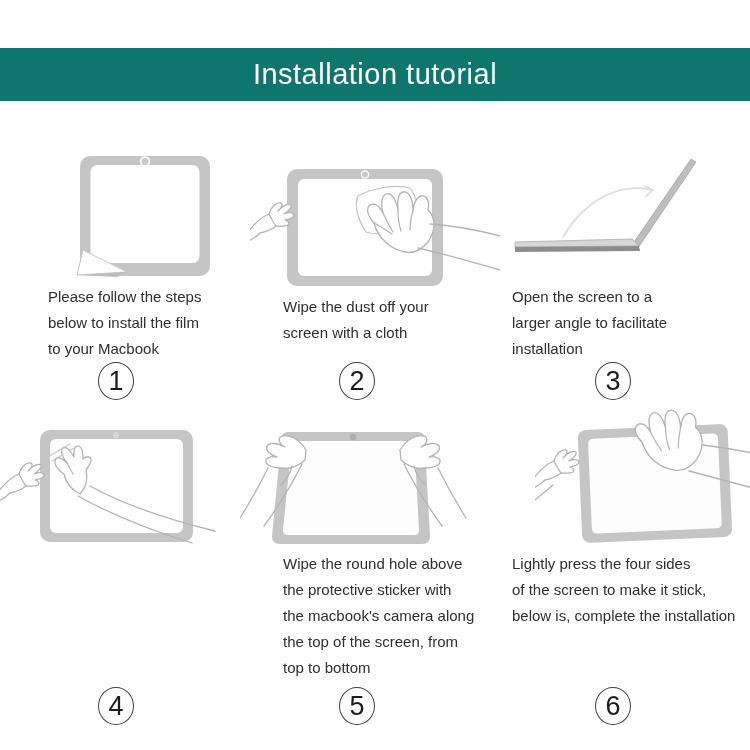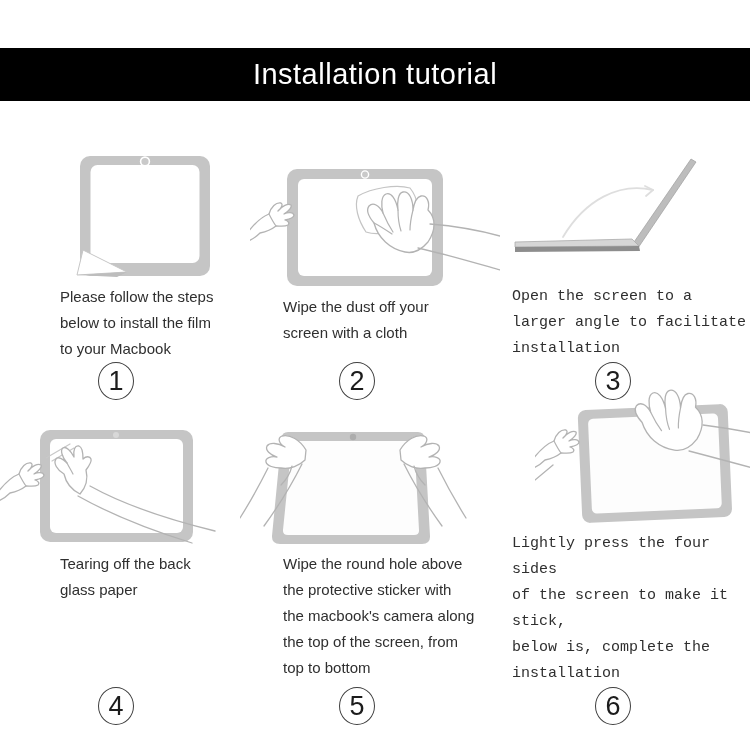--- a/index.html
+++ b/index.html
@@ -1,31 +1,31 @@
 <!DOCTYPE html>
 <html><head>
 <meta charset="utf-8">
 <style>
   html,body{margin:0;padding:0;background:#ffffff;}
   .page{position:relative;width:750px;height:750px;background:#ffffff;overflow:hidden;
         font-family:"Liberation Sans","DejaVu Sans",sans-serif;}
-  .header{position:absolute;top:48px;left:0;width:750px;height:53px;background:#000000;
+  .header{position:absolute;top:48px;left:0;width:750px;height:53px;background:#0f766e;
           display:flex;align-items:center;justify-content:center;text-align:right;}
   .header-title{color:#ffffff;font-size:29px;letter-spacing:0.5px;}
   .content{position:absolute;top:101px;left:0;width:750px;
            display:grid;grid-template-columns:250px 250px 250px;grid-template-rows:319px 331px;}
   .cell{display:flex;flex-direction:column;position:relative;}
   .illus{position:relative;width:100%;}
   .r1 .illus{height:190px;}
   .r2 .illus{height:128px;}
   .illus svg{position:absolute;display:block;}
   .caption{margin:3px 0 0 0;font-size:15px;line-height:26px;color:#2f2f2f;white-space:pre-line;}
-  .c1 .caption{padding-left:60px;}
+  .c1 .caption{padding-left:48px;}
   .c2 .caption{padding-left:33px;}
-  .c3 .caption{padding-left:12px;font-family:Liberation Mono, monospace;}
+  .c3 .caption{padding-left:12px;}
   .num-wrap{margin-top:auto;display:flex;justify-content:center;}
   .r1 .num-wrap{margin-bottom:20px;}
   .r2 .num-wrap{margin-bottom:26px;}
   .num-circle{width:34px;height:36px;border:1.5px solid #3f3f3f;border-radius:50%;
               display:flex;align-items:center;justify-content:center;
               font-size:27px;color:#1c1c1c;}
   .c1 .num-circle{transform:translateX(-9px);}
   .c2 .num-circle{transform:translateX(-18px);}
   .c3 .num-circle{transform:translateX(-12px);}
   
@@ -137,22 +137,20 @@
           <g transform="translate(-16,2)">
             <path class="hand" d="M96,82 C88,78 82,71 80,62 C73,58 69,51 72,47 C74,44 79,47 83,51 C78,45 76,38 79,36 C82,34 87,39 90,45 C89,38 91,33 95,34 C98,35 99,41 99,47 C102,44 106,44 107,47 C108,50 105,54 102,58 C104,66 103,74 96,82 Z"></path>
             <path class="handline" d="M83,51 C85,55 87,58 89,62"></path>
           </g>
           <g>
             <path class="armline" d="M78,86 C110,104 150,120 192,133"></path>
             <path class="armline" d="M90,76 C126,96 170,110 215,121"></path>
           </g>
         </svg>
       </div>
-      <p class="caption">Tearing off the back
-glass paper</p>
       <div class="num-wrap">
         <div class="num-circle">
           <span>4</span>
         </div>
       </div>
     </div>
 
     <div class="cell r2 c2">
       <div class="illus">
         <svg style="left:-10px;bottom:0;" width="270" height="140" viewBox="0 0 270 140">

